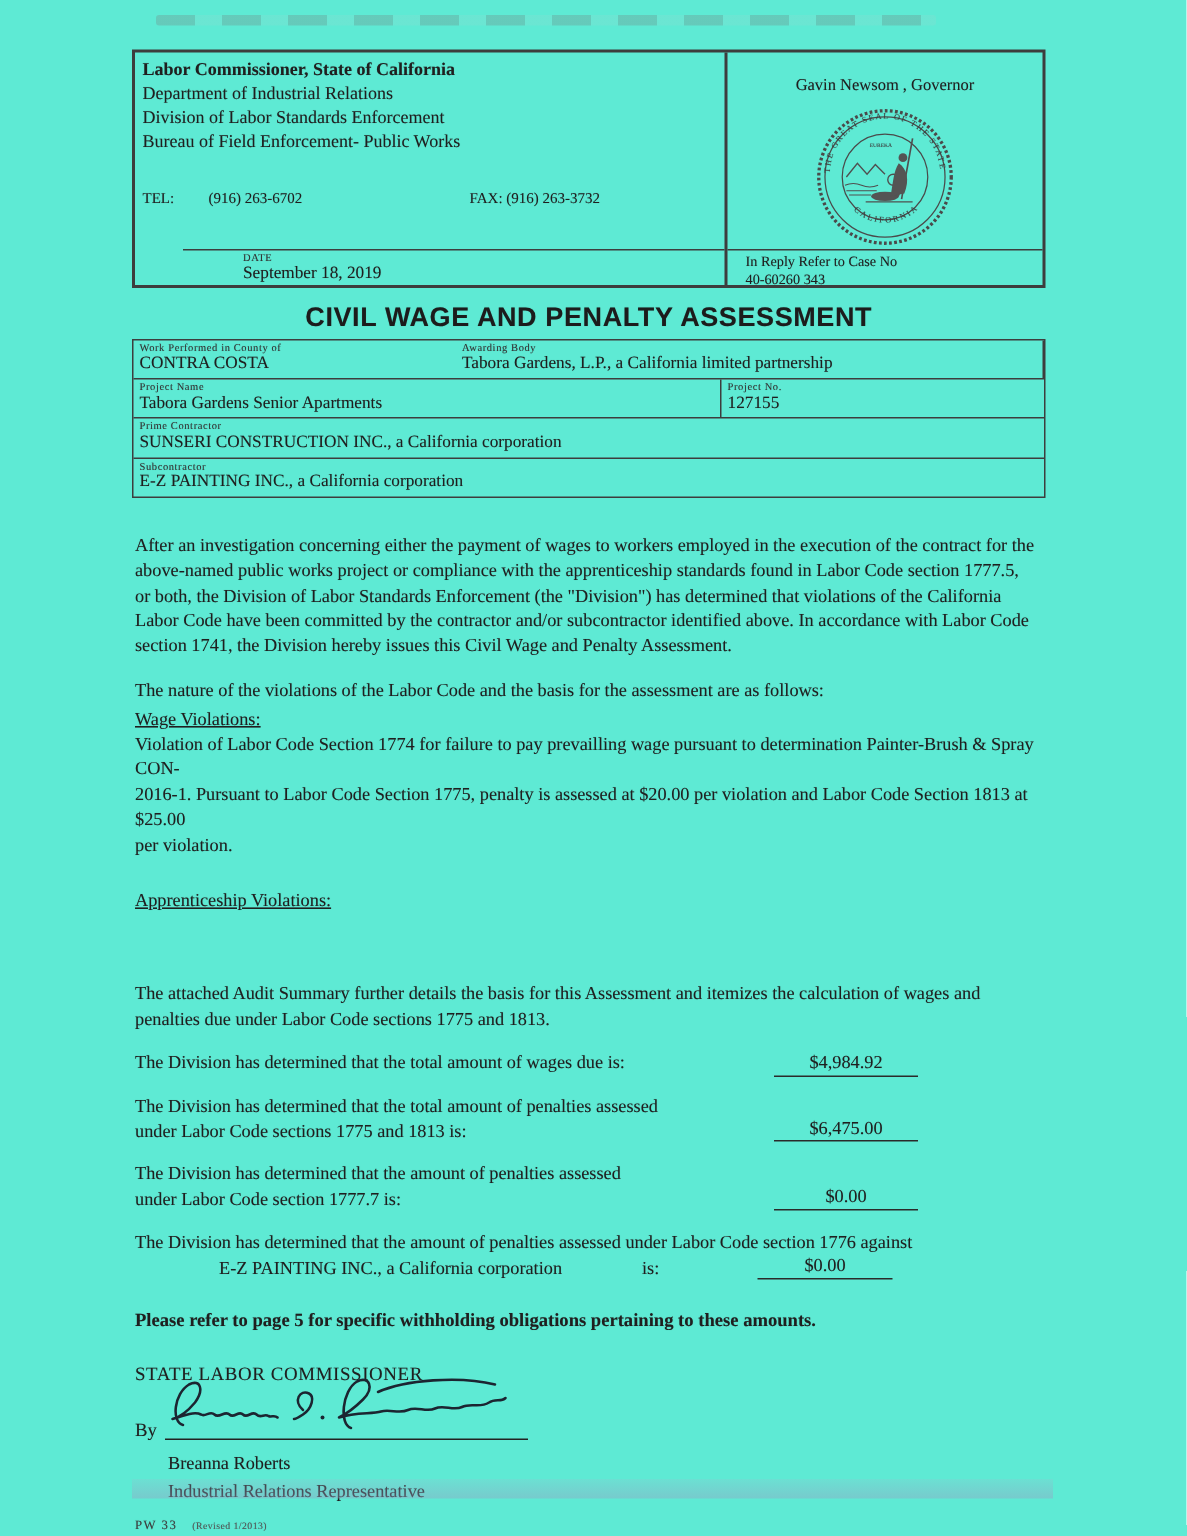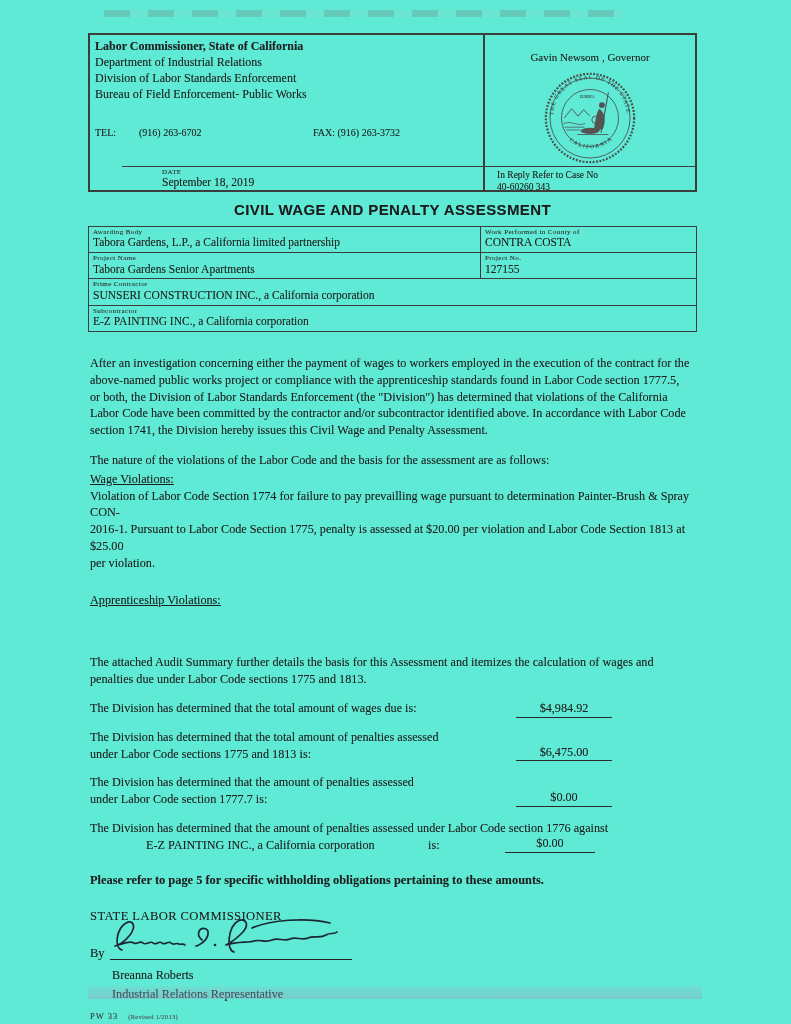--- a/index.html
+++ b/index.html
@@ -24,21 +24,21 @@
   .tel-num{position:absolute;left:44px;top:0;}
   .fax{position:absolute;left:218px;top:0;}
   .date-cell{position:absolute;left:0;right:0;top:131px;bottom:0;border-top:1.5px solid #3d3d3d;padding:1px 4px 0 40px;box-sizing:border-box;margin-left:32px;}
   .mini-label{font-size:7px;letter-spacing:.4px;color:#333;line-height:1.2;}
   .date-val{font-size:11.5px;line-height:1.15;}
   .governor{text-align:center;margin-top:16px;font-size:11px;}
   .seal-wrap{position:absolute;top:37px;left:50%;transform:translateX(-50%);line-height:0;}
   .case-cell{position:absolute;left:0;right:0;top:131px;bottom:0;border-top:1.5px solid #3d3d3d;padding:2px 6px 0 12px;font-size:9.5px;line-height:1.3;box-sizing:border-box;}
   
   .doc-title{position:absolute;top:201px;left:88px;width:609px;text-align:center;
-    font-family:"Liberation Sans", sans-serif;font-weight:bold;font-size:15px;letter-spacing:.4px;color:#1c1c1c;}
+    font-family:"Liberation Sans", sans-serif;font-weight:bold;font-size:18px;letter-spacing:.4px;color:#1c1c1c;}
   
   .info-table{position:absolute;left:88px;top:226px;width:609px;border:1.5px solid #3d3d3d;box-sizing:border-box;font-size:11.5px;}
   .it-row{display:flex;border-bottom:1.5px solid #3d3d3d;}
   .it-row:last-child{border-bottom:none;}
   .it-cell{padding:1px 4px 2px;box-sizing:border-box;}
   .it-a{width:392px;border-right:1.5px solid #3d3d3d;}
   .it-b{flex:1;}
   .it-val{line-height:1.2;}
   
   .body-flow{position:absolute;left:90px;top:355px;width:616px;font-size:12.2px;line-height:16.8px;color:#1f1f1f;}
@@ -129,27 +129,27 @@
         <div data-bind="header.reply_label">In Reply Refer to Case No</div>
         <div data-bind="header.case_no">40-60260 343</div>
       </div>
     </div>
   </div>
 
   <div class="doc-title" data-bind="title">CIVIL WAGE AND PENALTY ASSESSMENT</div>
 
   <div class="info-table">
     <div class="it-row">
+      <div class="it-cell it-b">
+        <div class="mini-label" data-bind="info_table.county_label">Work Performed in County of</div>
+        <div class="it-val" data-bind="info_table.county">CONTRA COSTA</div>
+      </div>
       <div class="it-cell it-a">
         <div class="mini-label" data-bind="info_table.awarding_body_label">Awarding Body</div>
         <div class="it-val" data-bind="info_table.awarding_body">Tabora Gardens, L.P., a California limited partnership</div>
-      </div>
-      <div class="it-cell it-b">
-        <div class="mini-label" data-bind="info_table.county_label">Work Performed in County of</div>
-        <div class="it-val" data-bind="info_table.county">CONTRA COSTA</div>
       </div>
     </div>
     <div class="it-row">
       <div class="it-cell it-a">
         <div class="mini-label" data-bind="info_table.project_name_label">Project Name</div>
         <div class="it-val" data-bind="info_table.project_name">Tabora Gardens Senior Apartments</div>
       </div>
       <div class="it-cell it-b">
         <div class="mini-label" data-bind="info_table.project_no_label">Project No.</div>
         <div class="it-val" data-bind="info_table.project_no">127155</div>

